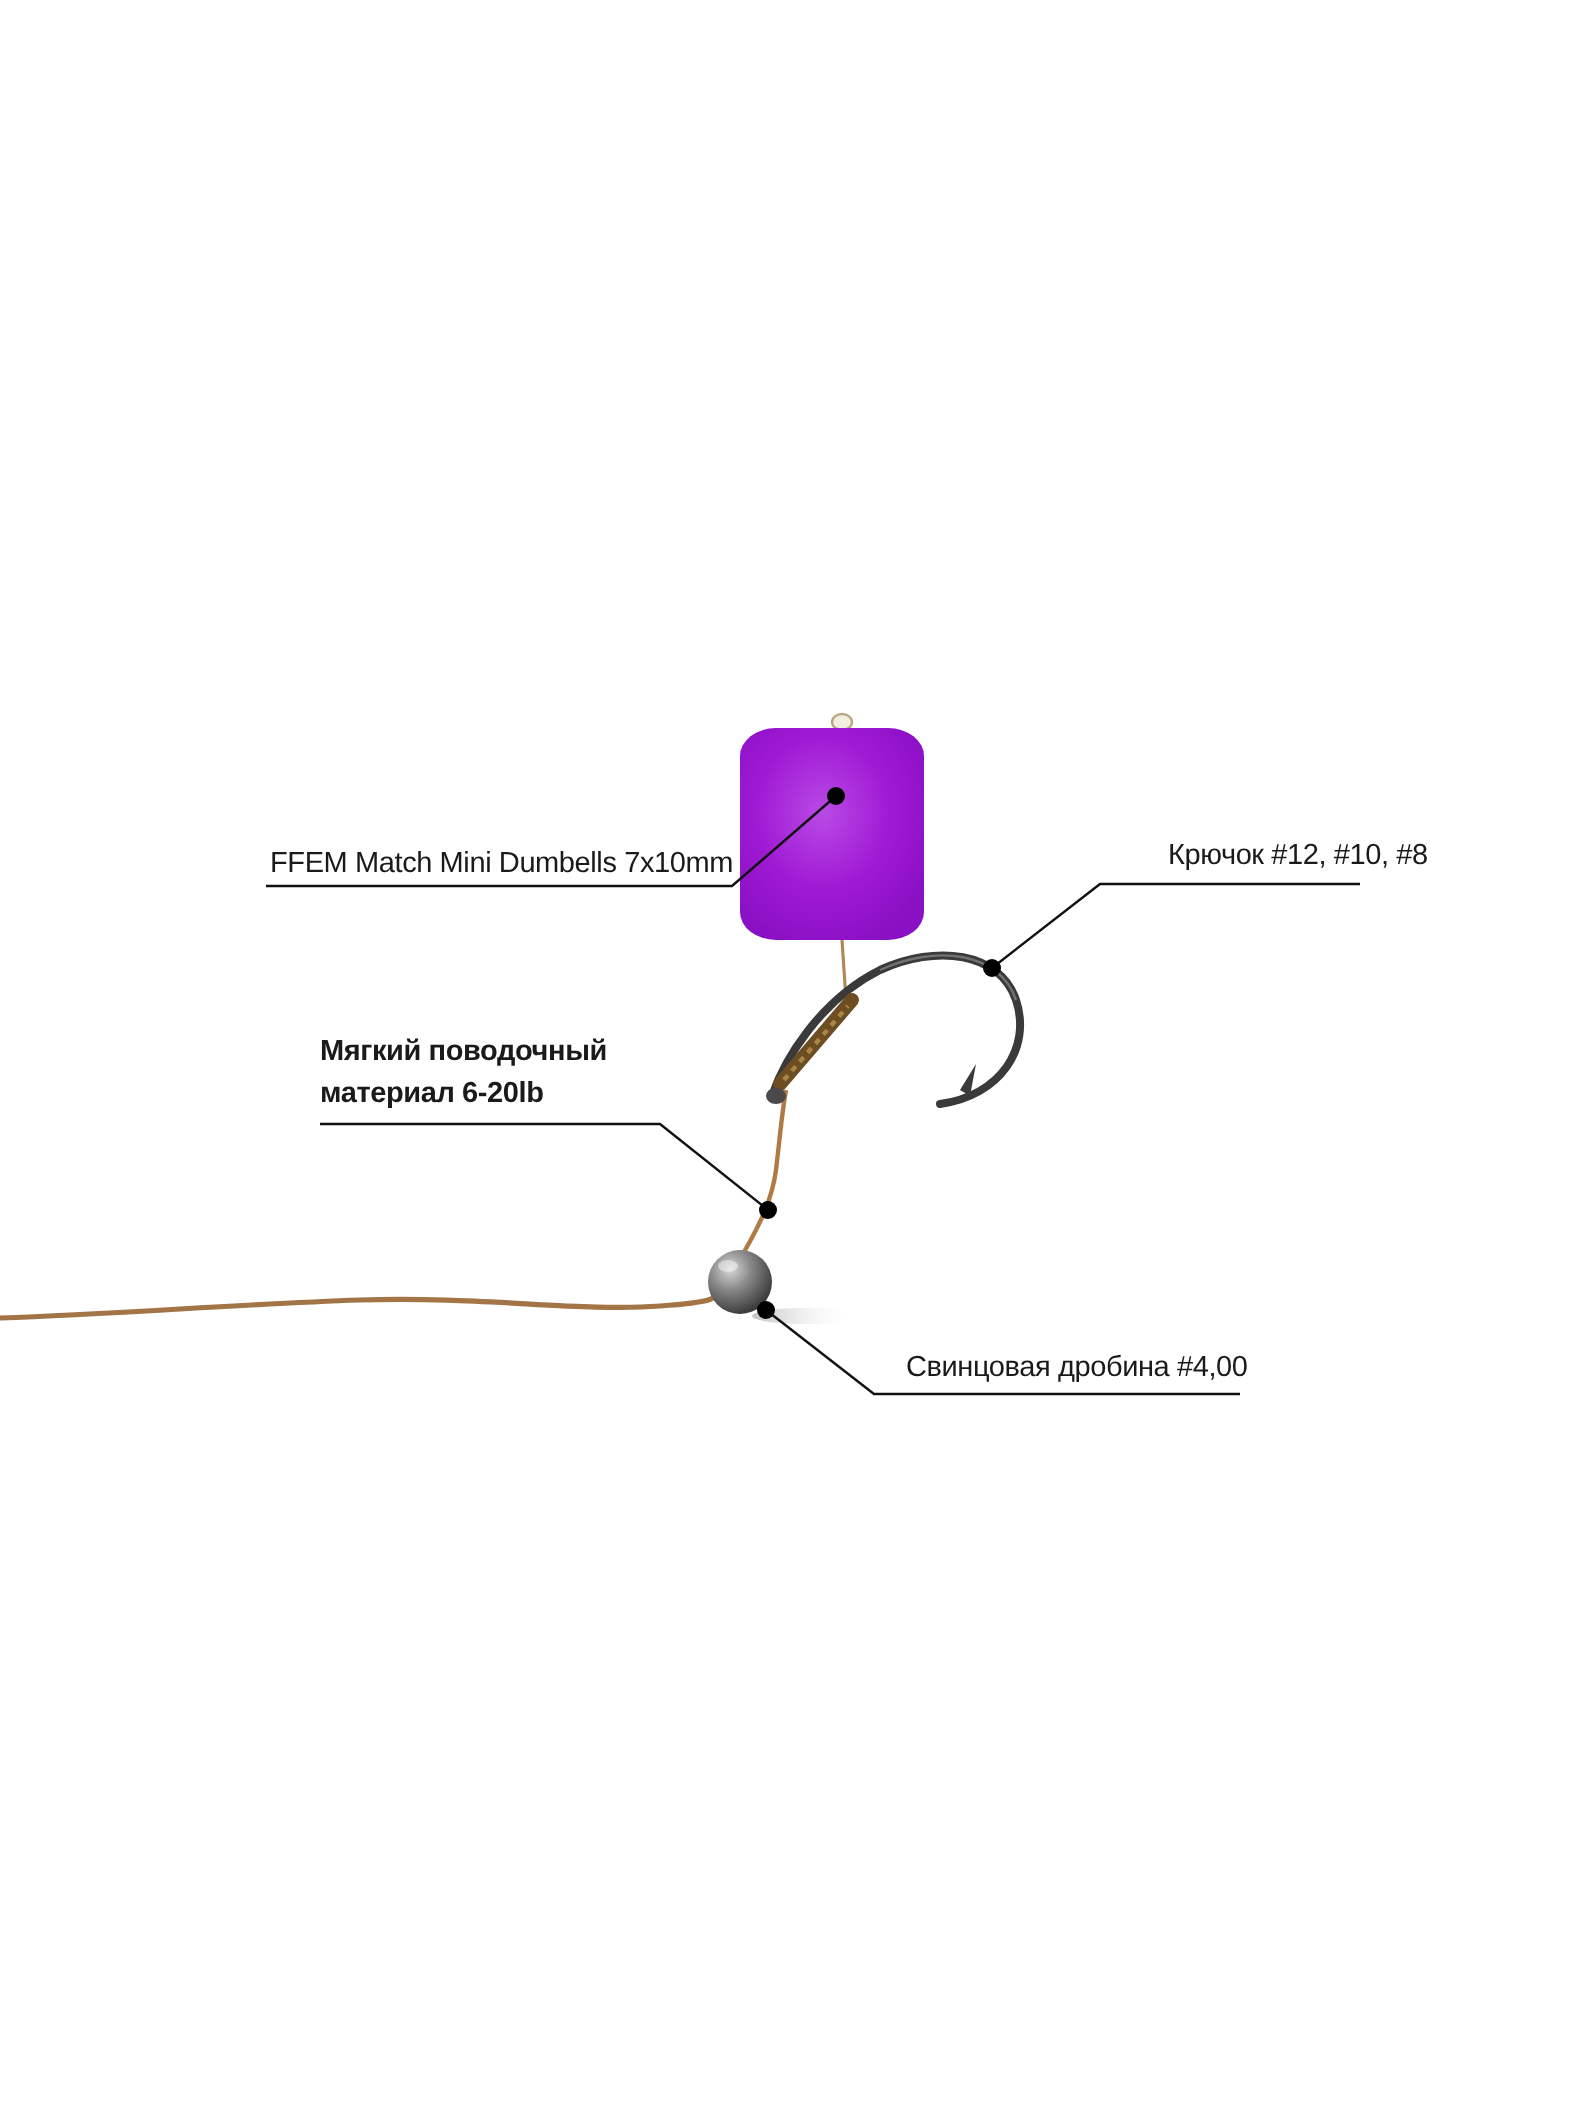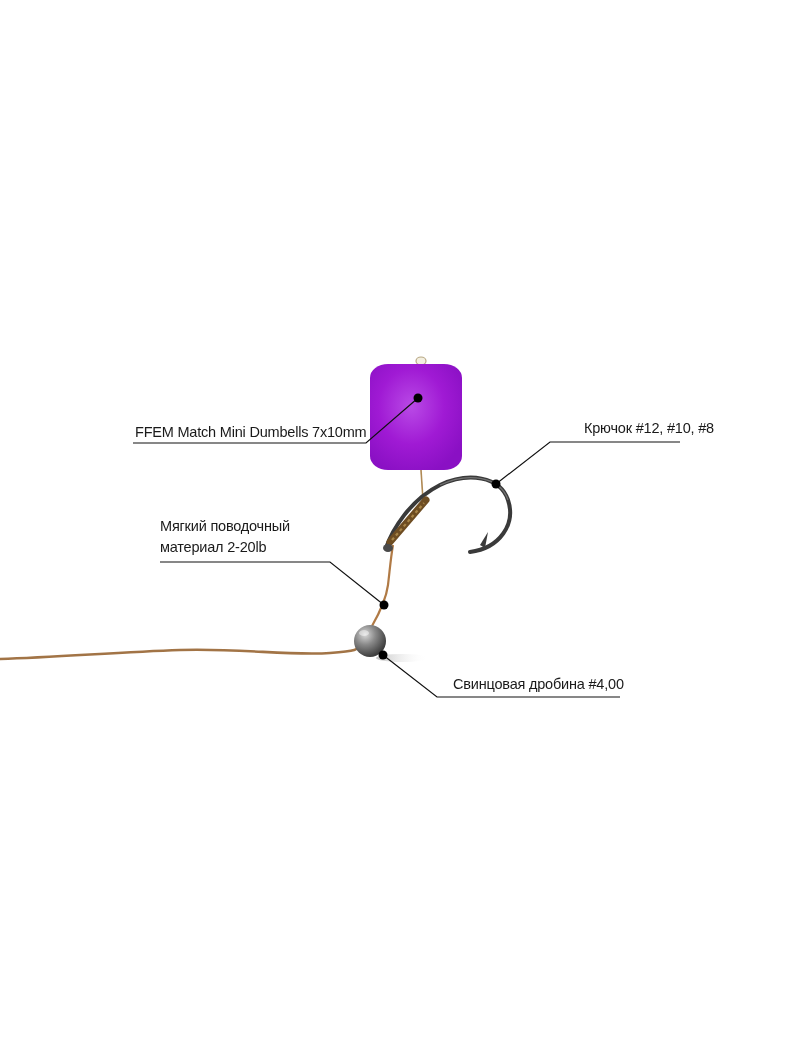--- a/index.html
+++ b/index.html
@@ -2,21 +2,21 @@
 <html><head>
 <meta charset="utf-8">
 <style>
   html, body { margin: 0; padding: 0; background: #ffffff; }
   body { width: 790px; height: 1054px; position: relative; overflow: hidden;
          font-family: "Liberation Sans", "DejaVu Sans", sans-serif; }
   #stage { position: absolute; left: 0; top: 0; width: 642px; height: 1054px; }
   .label { position: absolute; font-size: 14.5px; color: #1a1a1a; line-height: 21px; white-space: nowrap; letter-spacing: -0.2px; }
   #lbl-bait { left: 135px; top: 422px; }
   #lbl-hook { left: 550px; top: 418px; margin-left: 34px; }
-  #lbl-line { left: 160px; top: 516px; }
+  #lbl-line { left: 160px; top: 516px; font-weight: bold; }
   #lbl-shot { left: 453px; top: 674px; }
 </style>
 </head>
 <body>
 
 <div id="stage">
   <svg width="790" height="1054" viewBox="0 0 790 1054">
     <defs>
       <radialGradient id="baitGrad" cx="45%" cy="40%" r="65%">
         <stop offset="0%" stop-color="#b94ae6"></stop>
@@ -68,16 +68,16 @@
       <circle cx="496" cy="484" r="4.5"></circle>
       <circle cx="384" cy="605" r="4.5"></circle>
       <circle cx="383" cy="655" r="4.5"></circle>
     </g>
   </svg>
 
   <div class="label" id="lbl-bait">FFEM Match Mini Dumbells 7x10mm</div>
   <div class="label" id="lbl-hook">Крючок #12, #10, #8</div>
   <div class="label" id="lbl-line">
     <div>Мягкий поводочный</div>
-    <div>материал 2-20lb</div>
+    <div>материал 6-20lb</div>
   </div>
   <div class="label" id="lbl-shot">Свинцовая дробина #4,00</div>
 </div>
 
 </body></html>

